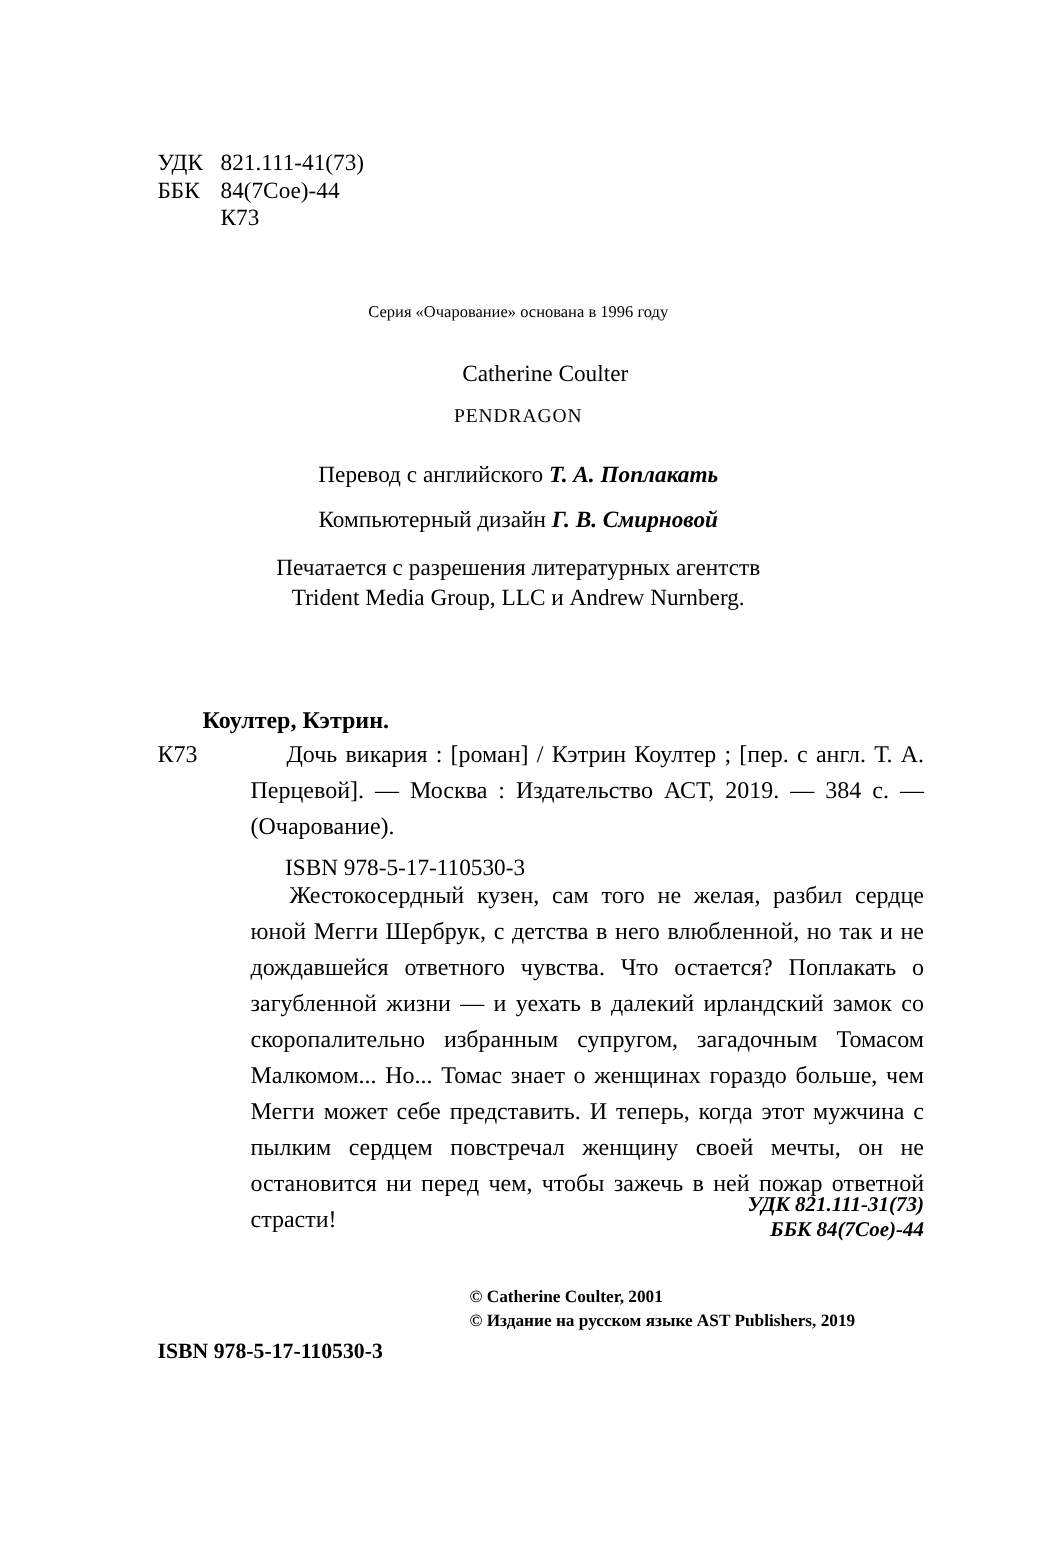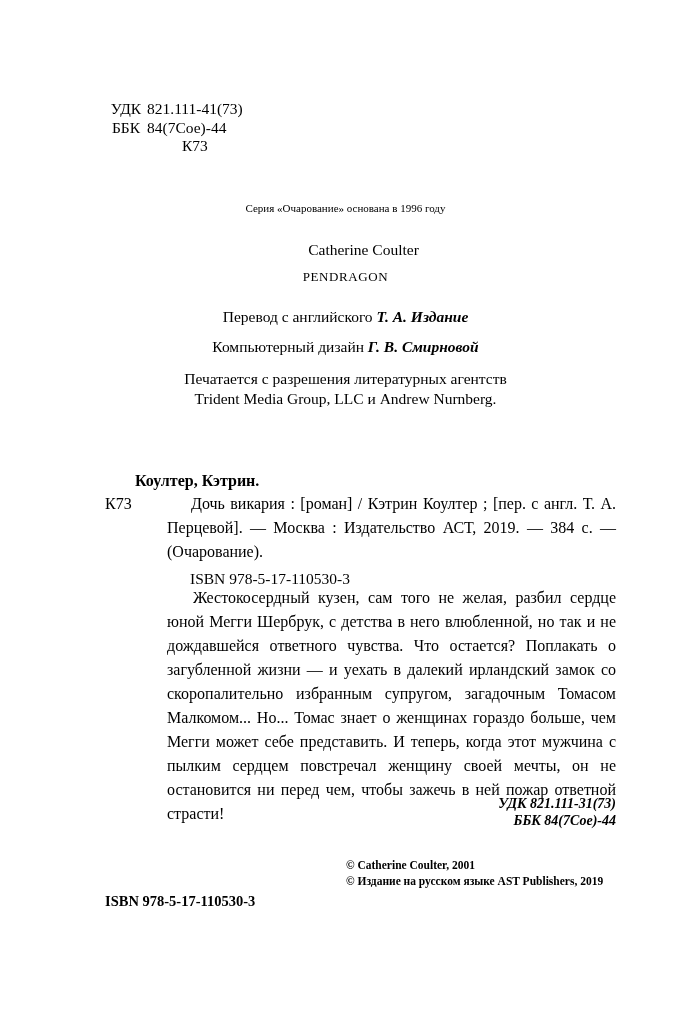--- a/index.html
+++ b/index.html
@@ -23,21 +23,20 @@
   }
 
   
   .udk-block {
     position: absolute;
     left: 105px;
     top: 100px;
     font-size: 15.5px;
     line-height: 18.5px;
     white-space: nowrap;
-    text-align: center;
   }
   .udk-row {
     display: flex;
   }
   .udk-key {
     width: 42px;
     flex: 0 0 42px;
   }
   .udk-val { }
   .udk-row-indent {
@@ -162,21 +161,21 @@
   .footer-isbn {
     position: absolute;
     left: 105px;
     top: 36px;
     font-weight: bold;
     font-size: 14.5px;
     white-space: nowrap;
   }
   .footer-rights {
     position: absolute;
-    left: 346px;
+    left: 313px;
     top: 0;
     font-weight: bold;
     font-size: 11.5px;
     line-height: 16px;
     white-space: nowrap;
   }
   .footer-rights div { }
 </style>
 </head>
 <body>
@@ -194,21 +193,21 @@
     </div>
     <div class="udk-row-indent">К73</div>
   </div>
 
   <div class="center-block">
     <div class="series-line">Серия «Очарование» основана в 1996 году</div>
     <div class="author-line">Catherine Coulter</div>
     <div class="title-line">PENDRAGON</div>
     <div class="translator-line">
       <span>Перевод с английского</span>
-      <span class="ital">Т. А. Издание</span>
+      <span class="ital">Т. А. Поплакать</span>
     </div>
     <div class="designer-line">
       <span>Компьютерный дизайн</span>
       <span class="ital">Г. В. Смирновой</span>
     </div>
     <div class="permission-block">
       <div>Печатается с разрешения литературных агентств</div>
       <div>Trident Media Group, LLC и Andrew Nurnberg.</div>
     </div>
   </div>

